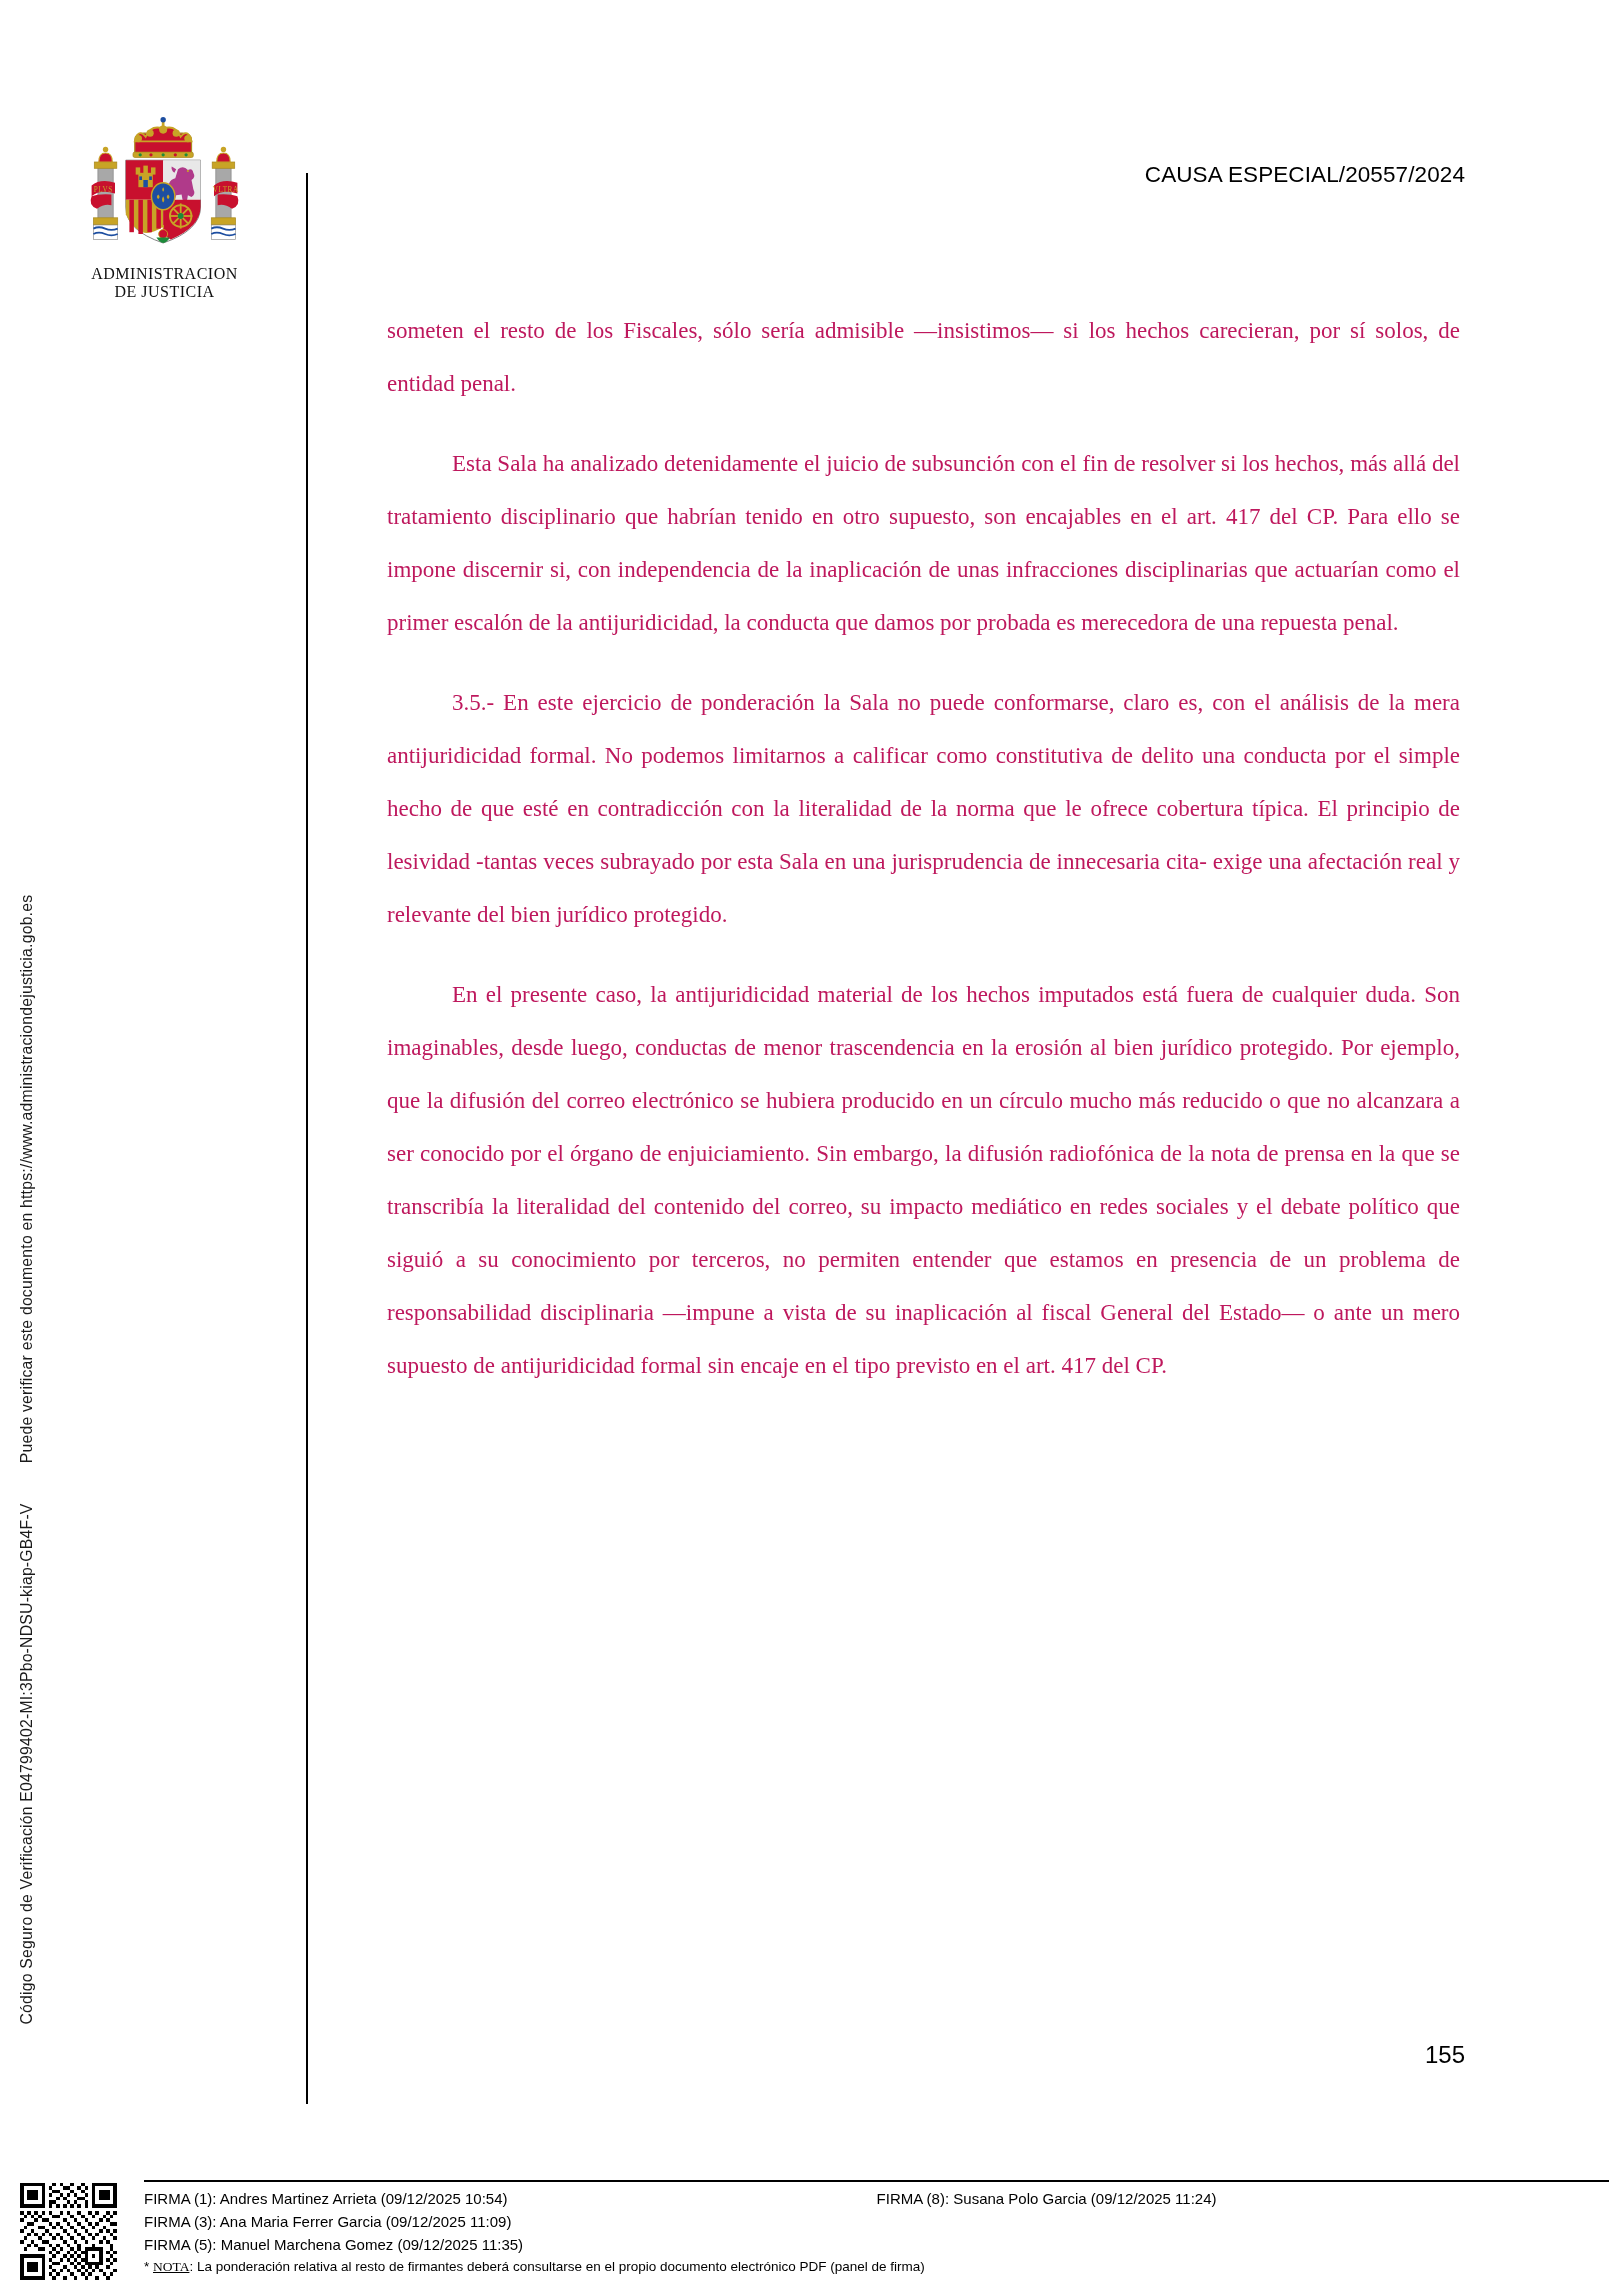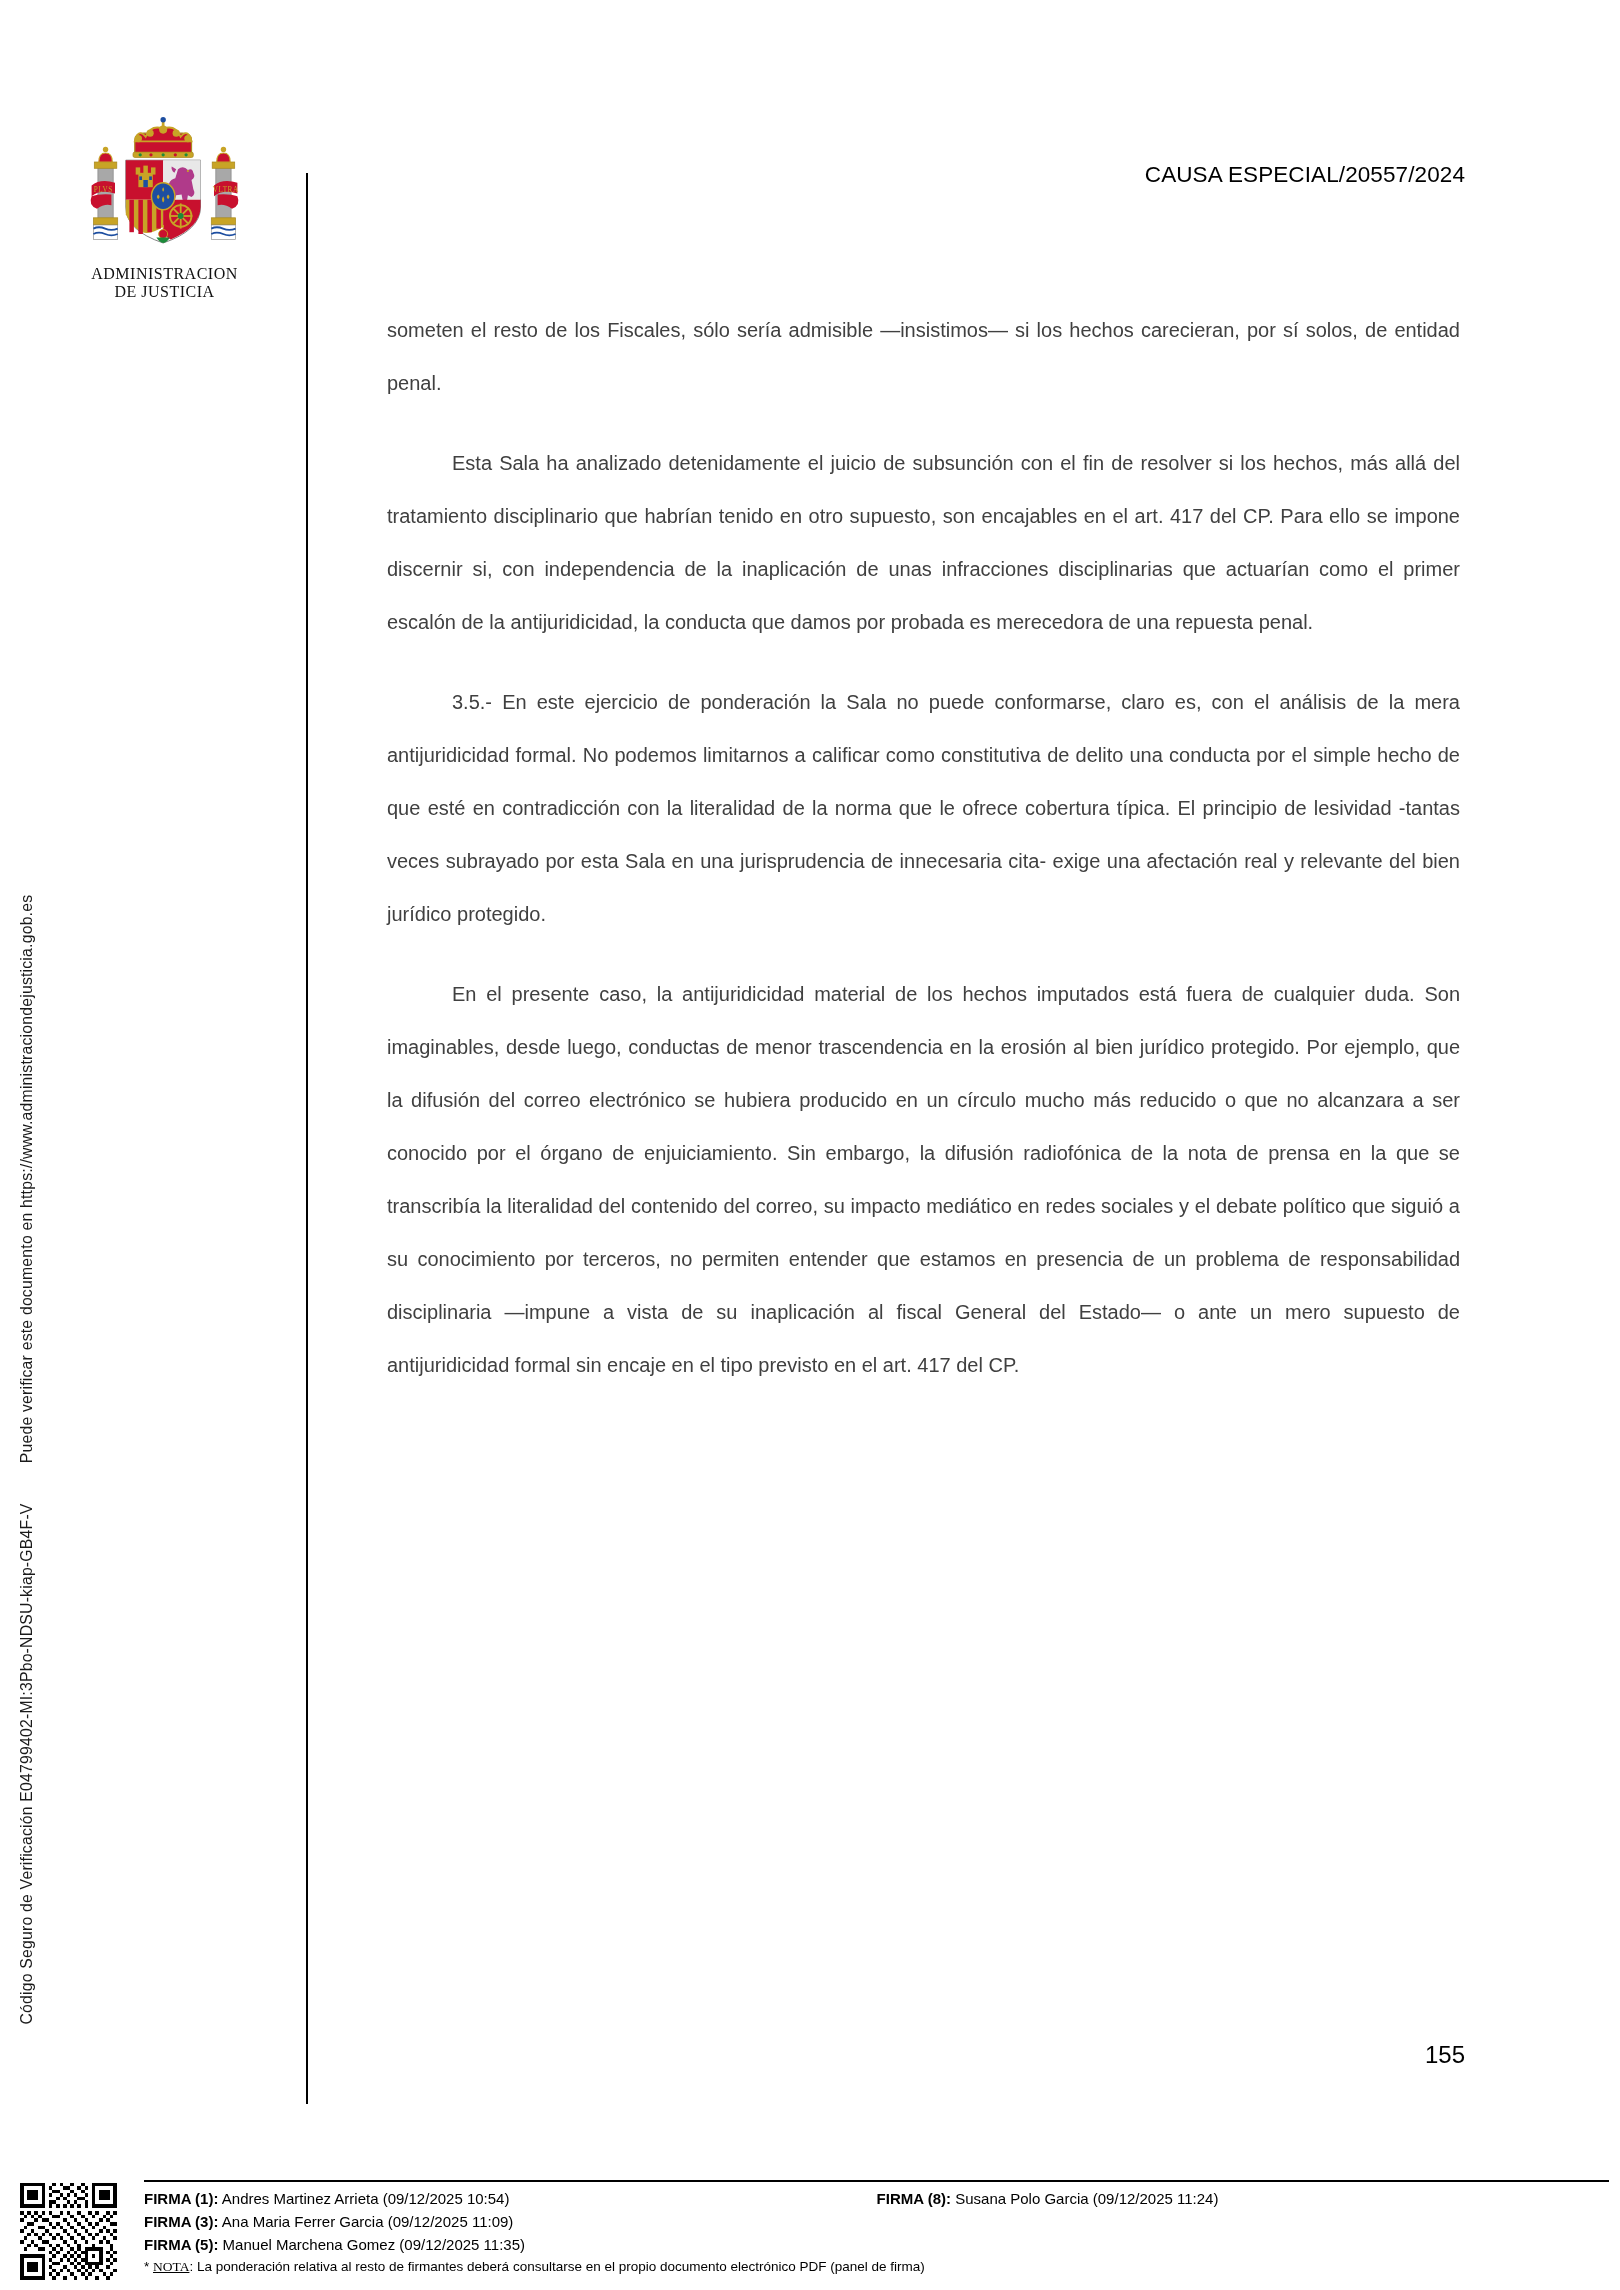--- a/index.html
+++ b/index.html
@@ -91,25 +91,26 @@
   
   .body-col {
     position: absolute;
     left: 387px;
     top: 304px;
     width: 1073px;
   }
   .para {
     text-align: justify;
     text-justify: inter-word;
-    font-size: 20px;
+    font-size: 23px;
     line-height: 53px;
-    color: #404040;
+    color: #be185d;
     margin: 0 0 27px 0;
     hyphens: none;
+    font-family: Liberation Serif, serif;
   }
   .para.indent {
     text-indent: 65px;
   }
   .para:last-child {
     margin-bottom: 0;
   }
 
   
   .page-number {
@@ -155,21 +156,21 @@
   .sig-col {
     width: 50%;
   }
   .sig-line {
     font-size: 15px;
     line-height: 23px;
     color: #000000;
     white-space: nowrap;
   }
   .sig-label {
-    font-weight: bold;
+    font-weight: normal;
   }
   .note {
     position: absolute;
     left: 144px;
     top: 99px;
     font-size: 13.5px;
     color: #000000;
     white-space: nowrap;
   }
   .note u { text-decoration: underline; font-family: Liberation Serif, serif; }

